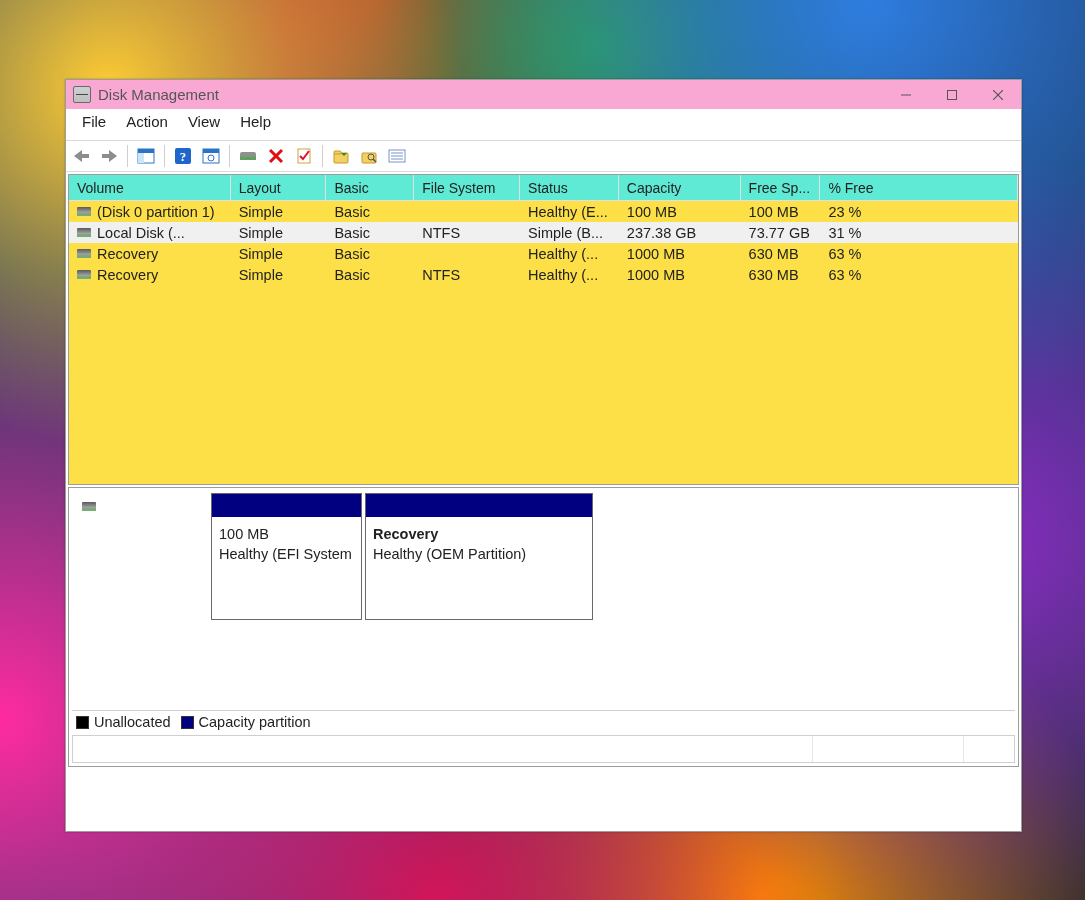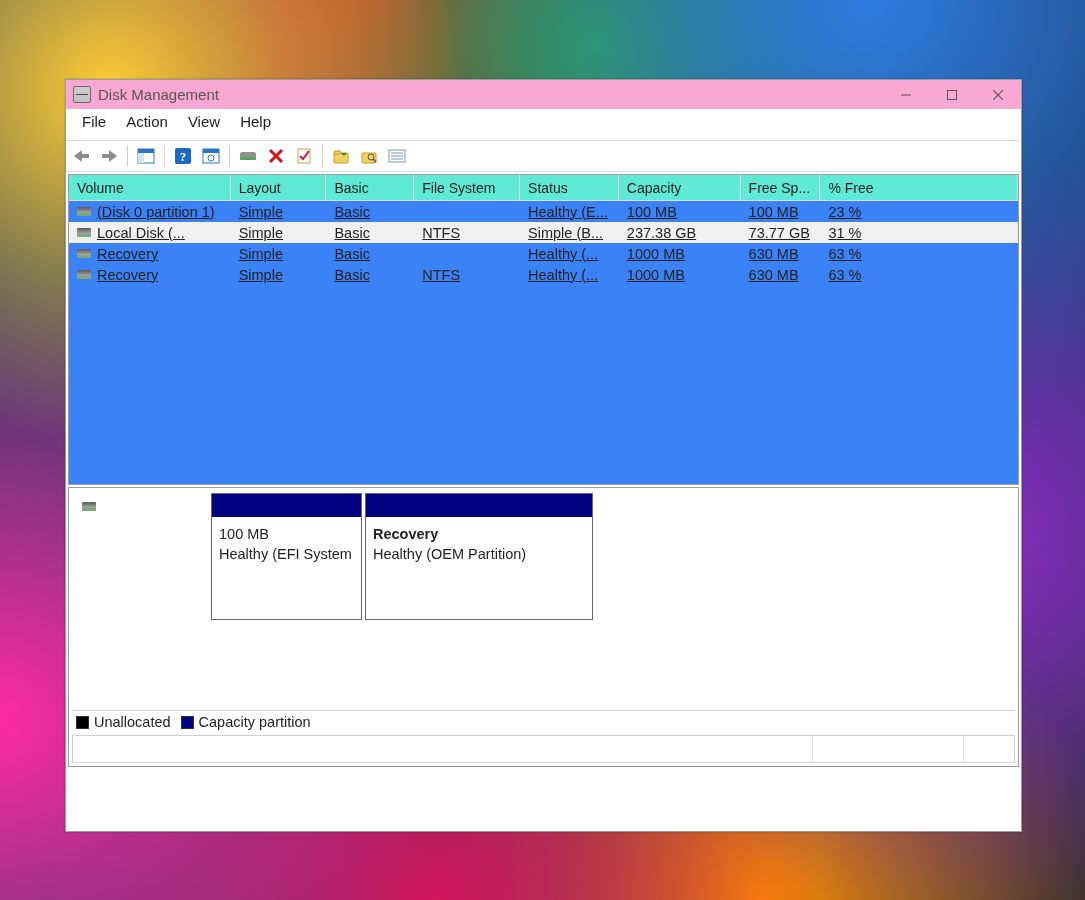--- a/index.html
+++ b/index.html
@@ -111,21 +111,21 @@
     font-size:14px;
   }
   .list-header .col{
     border-right:1px solid #e0e0e0;
     display:flex;align-items:center;
     padding:0 8px;
     box-sizing:border-box;
     white-space:nowrap;overflow:hidden;text-overflow:ellipsis;
   }
   .list-body{
-    flex:1;overflow:auto;background:#3b82f6;text-decoration:underline;
+    flex:1;overflow:auto;background:#fde047;
   }
   .row{
     display:flex;height:21px;font-size:14.5px;
     align-items:center;
   }
   .row.sel{background:#f0f0f0;}
   .row .cell{
     padding:0 8px;
     box-sizing:border-box;
     white-space:nowrap;overflow:hidden;text-overflow:ellipsis;

